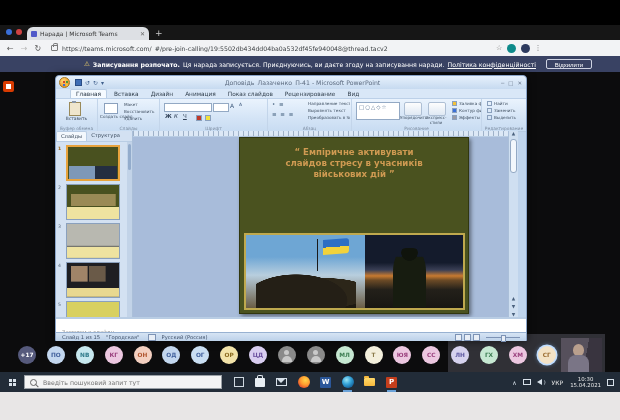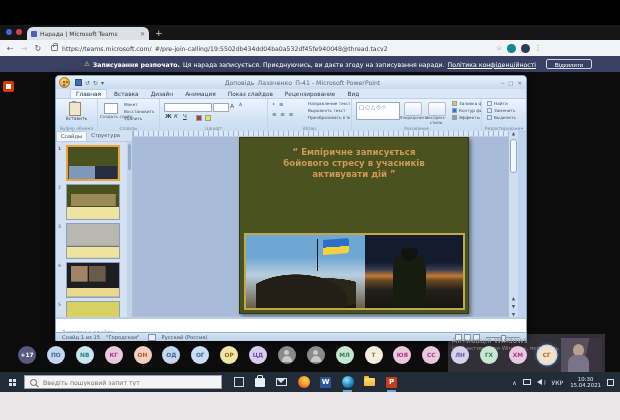--- a/index.html
+++ b/index.html
@@ -249,24 +249,20 @@
     <span class="txt">Ця нарада записується. Приєднуючись, ви даєте згоду на записування наради.</span>
     <span class="link">Політика конфіденційності</span>
     <button id="dismiss-btn">Відхилити</button>
   </div>
 
   <div class="abs" id="stage">
     <div class="abs" id="share-indicator">
         <span></span>
       </div>
     <div class="abs" id="gray-panel"></div>
-    <div class="abs" id="watermark">
-      <div class="l1">Активація Windows</div>
-      <div class="l2">Щоб активувати Windows, перейдіть до "Настройки".</div>
-    </div>
 
     <div class="abs" id="ppt">
       <div class="abs" id="ppt-titlebar">
         <div id="office-orb">
           <i style="left:3px;top:3px;background:#d04a2a"></i>
             <i style="left:6px;top:3px;background:#4a9a3a"></i>
           <i style="left:3px;top:6px;background:#3a6fd8"></i>
             <i style="left:6px;top:6px;background:#f2c13a"></i>
         </div>
         <span id="qat-save"></span>
@@ -370,23 +366,23 @@
           </div>
         <div id="spanel-scroll">
             <i></i>
           </div>
       </div>
 
       <div class="abs" id="ruler"></div>
       <div class="abs" id="editor">
         <div id="slide">
           <div id="slide-title">
-              <p>“ Емпіричне записується</p>
-              <p>бойового стресу в учасників</p>
-              <p>активувати дій ”</p>
+              <p>“ Емпіричне активувати</p>
+              <p>слайдов стресу в учасників</p>
+              <p>військових дій ”</p>
             </div>
           <div id="slide-photo">
             <div id="photo-left">
               <div class="sil"></div>
                 <div class="pole"></div>
                 <div class="flag"></div>
             </div>
             <div id="photo-right">
               <div class="soldier"></div>
             </div>

